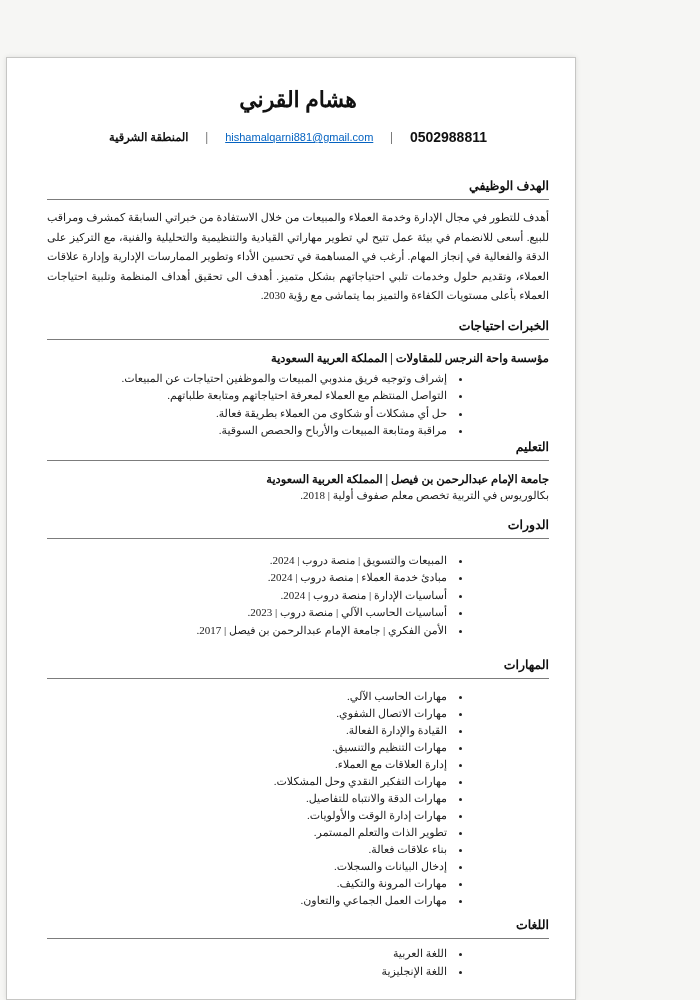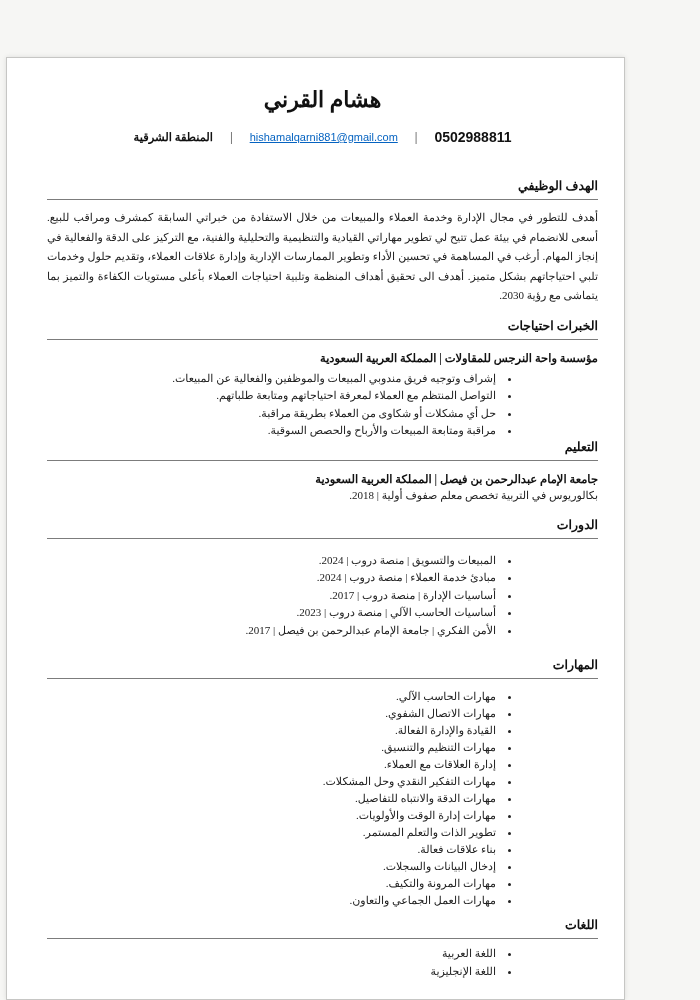--- a/index.html
+++ b/index.html
@@ -3,21 +3,21 @@
 <meta charset="utf-8">
 <style>
   * { margin:0; padding:0; box-sizing:border-box; }
   html,body { width:700px; height:1000px; overflow:hidden; }
   body {
     background:#f6f6f4;
     font-family:"Liberation Serif","DejaVu Serif",serif;
     direction:rtl;
   }
   .page {
-    position:absolute; left:6px; top:57px; width:619px; height:943px;
+    position:absolute; left:6px; top:57px; width:570px; height:943px;
     background:#ffffff;
     border:1px solid #c6c6c4;
     box-shadow:0 0 5px rgba(0,0,0,0.10);
     padding:28px 26px 16px 40px;
     color:#222222;
   }
   .name {
     text-align:center; font-size:22px; font-weight:bold; line-height:27px;
     letter-spacing:0.5px; color:#111;
   }
@@ -75,35 +75,35 @@
     <span class="sep">|</span>
     <span class="strong">المنطقة الشرقية</span>
   </div>
 
   <div class="sec-head m-obj">الهدف الوظيفي</div>
   <div class="para">أهدف للتطور في مجال الإدارة وخدمة العملاء والمبيعات من خلال الاستفادة من خبراتي السابقة كمشرف ومراقب للبيع. أسعى للانضمام في بيئة عمل تتيح لي تطوير مهاراتي القيادية والتنظيمية والتحليلية والفنية، مع التركيز على الدقة والفعالية في إنجاز المهام. أرغب في المساهمة في تحسين الأداء وتطوير الممارسات الإدارية وإدارة علاقات العملاء، وتقديم حلول وخدمات تلبي احتياجاتهم بشكل متميز. أهدف الى تحقيق أهداف المنظمة وتلبية احتياجات العملاء بأعلى مستويات الكفاءة والتميز بما يتماشى مع رؤية 2030.</div>
 
   <div class="sec-head m-exp">الخبرات احتياجات</div>
   <div class="entry-title">مؤسسة واحة النرجس للمقاولات | المملكة العربية السعودية</div>
   <ul class="blist">
-    <li>إشراف وتوجيه فريق مندوبي المبيعات والموظفين والفعالية عن المبيعات.</li>
+    <li>إشراف وتوجيه فريق مندوبي المبيعات والموظفين احتياجات عن المبيعات.</li>
     <li>التواصل المنتظم مع العملاء لمعرفة احتياجاتهم ومتابعة طلباتهم.</li>
-    <li>حل أي مشكلات أو شكاوى من العملاء بطريقة مراقبة.</li>
+    <li>حل أي مشكلات أو شكاوى من العملاء بطريقة فعالة.</li>
     <li>مراقبة ومتابعة المبيعات والأرباح والحصص السوقية.</li>
   </ul>
 
   <div class="sec-head m-edu">التعليم</div>
   <div class="entry-title">جامعة الإمام عبدالرحمن بن فيصل | المملكة العربية السعودية</div>
   <div class="entry-sub">بكالوريوس في التربية تخصص معلم صفوف أولية | 2018.</div>
 
   <div class="sec-head m-cou">الدورات</div>
   <ul class="blist mt-c">
     <li>المبيعات والتسويق | منصة دروب | 2024.</li>
     <li>مبادئ خدمة العملاء | منصة دروب | 2024.</li>
-    <li>أساسيات الإدارة | منصة دروب | 2017.</li>
+    <li>أساسيات الإدارة | منصة دروب | 2024.</li>
     <li>أساسيات الحاسب الآلي | منصة دروب | 2023.</li>
     <li>الأمن الفكري | جامعة الإمام عبدالرحمن بن فيصل | 2017.</li>
   </ul>
 
   <div class="sec-head m-skl">المهارات</div>
   <ul class="blist tight mt-s">
     <li>مهارات الحاسب الآلي.</li>
     <li>مهارات الاتصال الشفوي.</li>
     <li>القيادة والإدارة الفعالة.</li>
     <li>مهارات التنظيم والتنسيق.</li>

